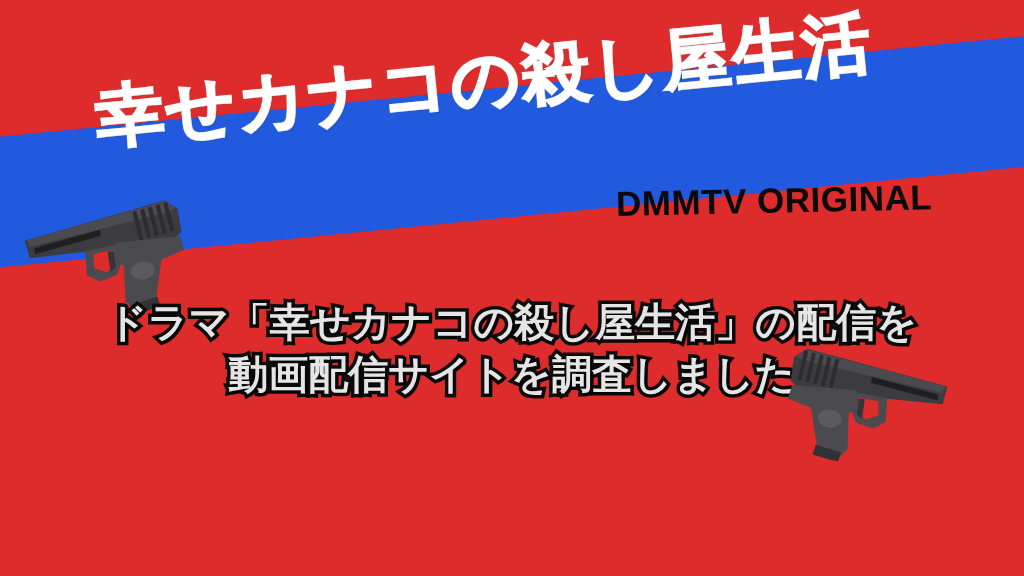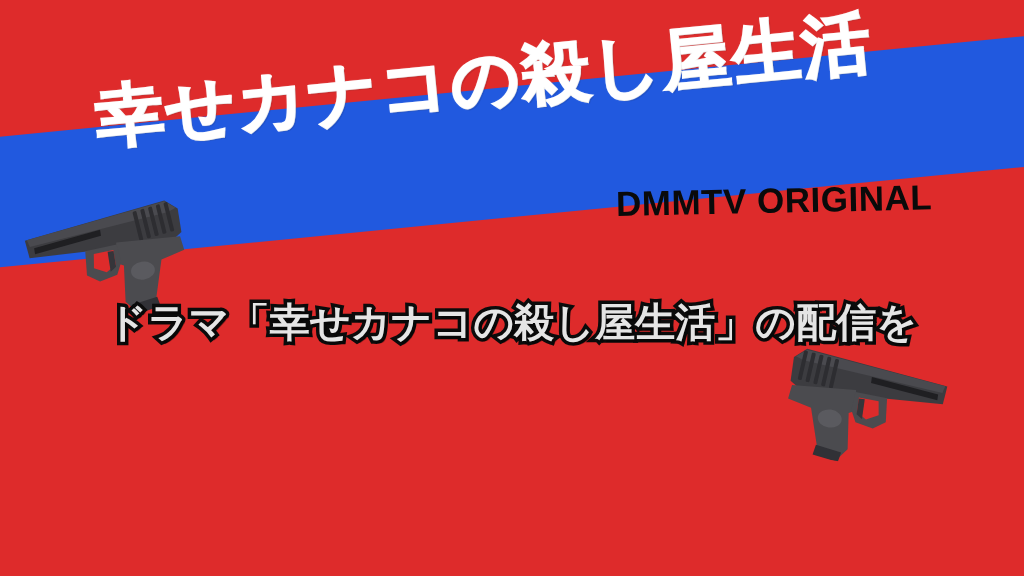--- a/index.html
+++ b/index.html
@@ -154,20 +154,21 @@
   <div id="show-title">
     <span class="t">幸せカナコの殺し屋生活</span>
   </div>
 
   <div id="brand-tag">
     <span class="b">DMMTV ORIGINAL</span>
   </div>
 
   <div id="headline">
     <div class="line">ドラマ「幸せカナコの殺し屋生活」の配信を</div>
+    <div class="line">動画配信サイトを調査しました</div>
   </div>
 
   <div class="pistol" id="pistol-right">
     <svg viewBox="0 0 170 125" width="170" height="125" xmlns="http://www.w3.org/2000/svg" aria-hidden="true">
       <path d="M6 36 L150 18 L162 28 L162 52 L150 60 L8 54 Z" fill="#3C3C40"></path>
       <path d="M8 36 L150 19 L160 27 L152 30 L10 43 Z" fill="#4A4A4F"></path>
       <g fill="#2D2D31">
         <rect x="118" y="24" width="4" height="30" rx="1.5" transform="rotate(-5 120 39)"></rect>
         <rect x="126" y="23" width="4" height="30" rx="1.5" transform="rotate(-5 128 38)"></rect>
         <rect x="134" y="22" width="4" height="30" rx="1.5" transform="rotate(-5 136 37)"></rect>

